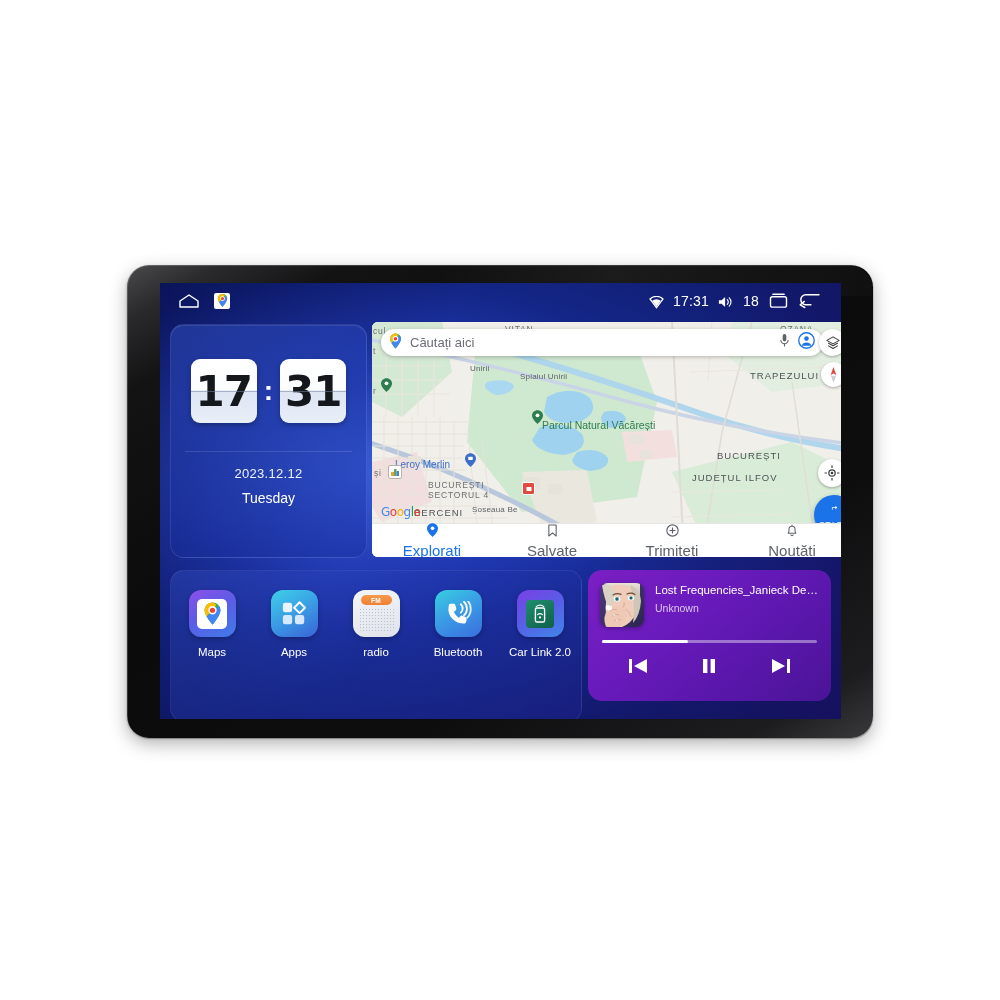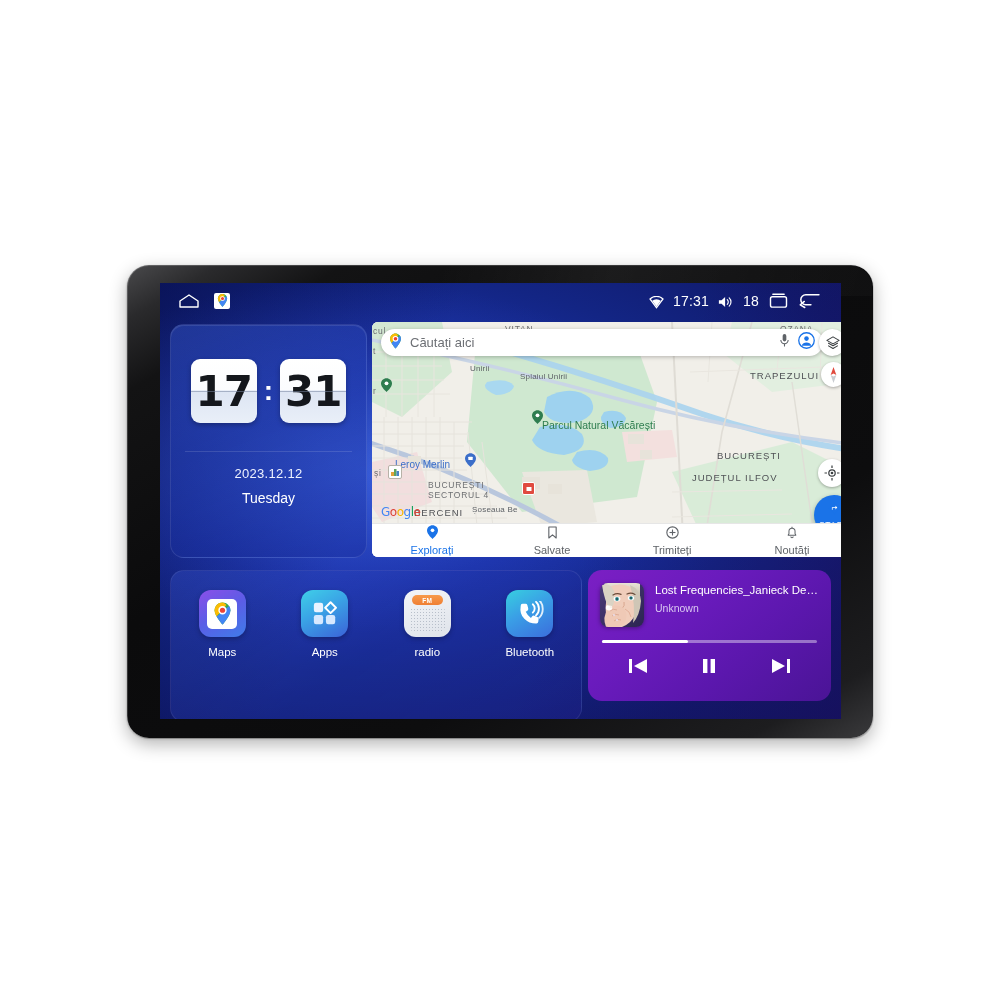--- a/index.html
+++ b/index.html
@@ -232,21 +232,21 @@
     position: absolute;
     left: 0; bottom: 0;
     width: 100%;
     height: 33px;
     background: #ffffff;
     display: flex;
     align-items: center;
     border-top: 1px solid #e6e6e6;
   }
   .bn-item { flex: 1; display: flex; flex-direction: column; align-items: center; gap: 1px; }
-  .bn-label { font-size: 11px; color: #5f6368; }
+  .bn-label { font-size: 15px; color: #5f6368; }
   .bn-item.active .bn-label { color: #1a73e8; }
 
   
   .apps-dock {
     position: absolute;
     left: 10px;
     top: 287px;
     width: 410px;
     height: 131px;
     border-radius: 14px;
@@ -677,20 +677,33 @@
         <div class="app-item">
           <div class="app-icon ic-bt">
             <svg width="28" height="26" viewBox="0 0 30 28">
               <path d="M5 5 q0 -2 2 -2 h3.2 q1.6 0 2 1.6 l0.9 3.6 q0.3 1.4 -0.9 2.2 l-1.8 1.2 q1.8 4 5.6 6.6 l1.4 -1.8 q0.9 -1.1 2.2 -0.6 l3.4 1.3 q1.5 0.6 1.3 2.2 l-0.4 3 q-0.2 1.8 -2 1.9 q-7.6 0.2 -13 -5.2 Q3.5 14 5 5 Z" fill="#ffffff"></path>
               <path d="M18 3.5 a6 6 0 0 1 0 9" fill="none" stroke="#ffffff" stroke-width="2" stroke-linecap="round"></path>
               <path d="M21.5 1 a10 10 0 0 1 0 14.5" fill="none" stroke="#ffffff" stroke-width="2" stroke-linecap="round"></path>
               <path d="M25 -1 a14 14 0 0 1 0 19" fill="none" stroke="#ffffff" stroke-width="2" stroke-linecap="round" opacity="0.85"></path>
             </svg>
           </div>
           <div class="app-label">Bluetooth</div>
+        </div>
+        <div class="app-item">
+          <div class="app-icon ic-cl">
+            <div class="cl-inner">
+              <svg width="16" height="20" viewBox="0 0 16 20">
+                <rect x="3.4" y="4" width="9.2" height="14" rx="1.6" fill="none" stroke="#ffffff" stroke-width="1.4"></rect>
+                <path d="M5.6 10.6 q2.4 -2 4.8 0" fill="none" stroke="#ffffff" stroke-width="1.2" stroke-linecap="round"></path>
+                <circle cx="8" cy="13.4" r="1.1" fill="#ffffff"></circle>
+                <path d="M4.2 2.6 q3.8 -3 7.6 0" fill="none" stroke="#ffffff" stroke-width="1.2" stroke-linecap="round"></path>
+              </svg>
+            </div>
+          </div>
+          <div class="app-label">Car Link 2.0</div>
         </div>
       </div>
 
     <div class="music-card">
       <div class="music-top">
         <div class="album-art">
           <svg width="44" height="44" viewBox="0 0 44 44">
             <defs>
               <linearGradient id="aaBg" x1="0" y1="0" x2="1" y2="1">
                 <stop offset="0%" stop-color="#4b3b7a"></stop>

